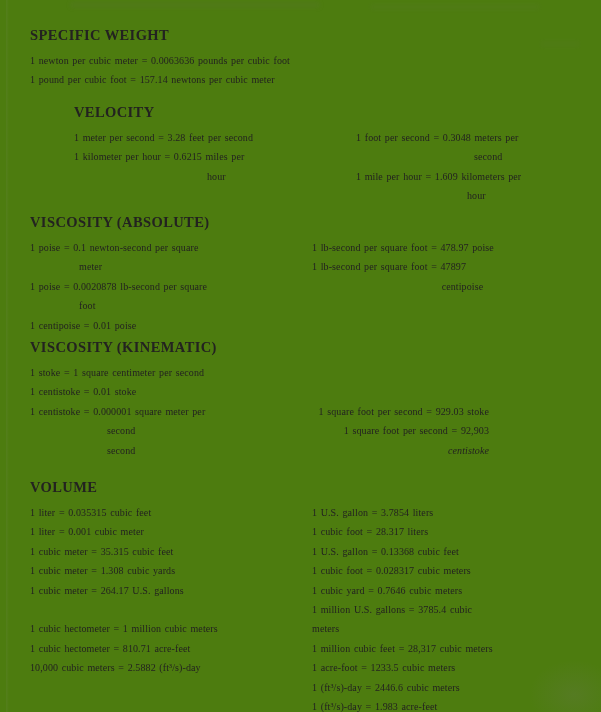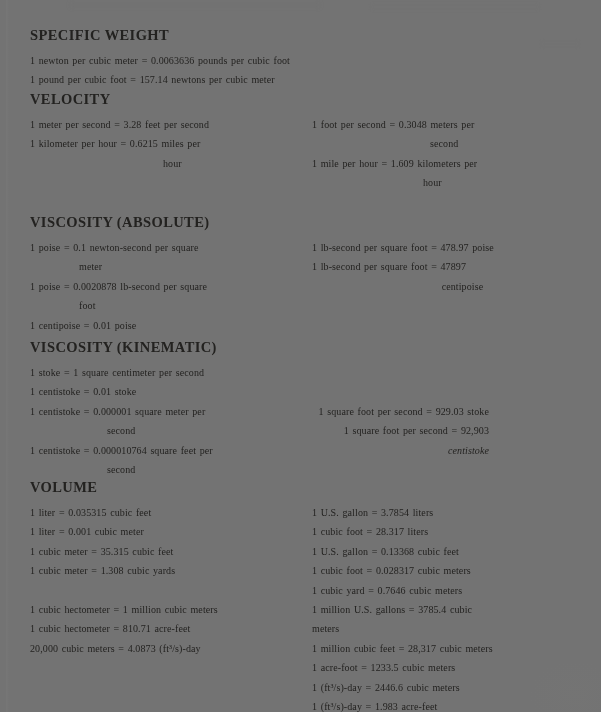--- a/index.html
+++ b/index.html
@@ -1,20 +1,20 @@
 <!DOCTYPE html>
 <html><head>
 <meta charset="utf-8">
 <style>
   html, body { margin: 0; padding: 0; background: #ffffff; }
   .page {
     position: relative;
     width: 601px;
     height: 712px;
-    background: #737373;
+    background: #4d7c0f;
     overflow: hidden;
     font-family: "Liberation Serif", "DejaVu Serif", serif;
     color: #232220;
   }
   
   .edge-left {
     position: absolute; left: 6px; top: 0; width: 3px; height: 100%;
     background: linear-gradient(to right, rgba(150,150,148,0.10), rgba(150,150,148,0.0));
   }
   .corner-shadow {
@@ -27,21 +27,21 @@
   }
   .ghost.g1 { left: 70px;  top: 2px;  width: 250px; height: 6px; }
   .ghost.g2 { left: 370px; top: 4px;  width: 170px; height: 6px; opacity: .7; }
   .ghost.g3 { left: 540px; top: 40px; width: 40px;  height: 8px; opacity: .5; }
 
   .content {
     position: absolute; left: 30px; top: 0; right: 0; bottom: 0;
   }
   .section { position: absolute; left: 0; right: 0; }
   .section:nth-of-type(1) { top: 26px; }
-  .section:nth-of-type(2) { top: 90px; }
+  .section:nth-of-type(2) { top: 103px; margin-left: 44px; }
   .section:nth-of-type(3) { top: 213px; }
   .section:nth-of-type(4) { top: 338px; }
   .section:nth-of-type(5) { top: 478px; }
 
   .heading {
     margin: 0;
     font-size: 14.5px;
     font-weight: bold;
     letter-spacing: 0.4px;
     line-height: 19px;
@@ -113,42 +113,42 @@
         </div>
       </section>
       <section class="section">
         <h2 class="heading">VISCOSITY (KINEMATIC)</h2>
         <div class="cols">
           <div class="col col-left">
             <div class="line">1 stoke = 1 square centimeter per second</div>
             <div class="line">1 centistoke = 0.01 stoke</div>
             <div class="line">1 centistoke = 0.000001 square meter per</div>
             <div class="line" style="padding-left: 77px;">second</div>
-            <div class="line">1 centistoke = 0.000010764 square feet per</div>
             <div class="line" style="padding-left: 77px;">second</div>
           </div>
           <div class="col col-right" style="padding-top: 38.8px; text-align: right;">
             <div class="line">1 square foot per second = 929.03 stoke</div>
             <div class="line">1 square foot per second = 92,903</div>
             <div class="line" style="padding-left: 136px; font-style: italic;">centistoke</div>
           </div>
         </div>
       </section>
       <section class="section">
         <h2 class="heading">VOLUME</h2>
         <div class="cols">
           <div class="col col-left">
             <div class="line">1 liter = 0.035315 cubic feet</div>
             <div class="line">1 liter = 0.001 cubic meter</div>
             <div class="line">1 cubic meter = 35.315 cubic feet</div>
             <div class="line">1 cubic meter = 1.308 cubic yards</div>
+            <div class="line">1 cubic meter = 264.17 U.S. gallons</div>
             <div class="line"></div>
             <div class="line">1 cubic hectometer = 1 million cubic meters</div>
             <div class="line">1 cubic hectometer = 810.71 acre-feet</div>
-            <div class="line">20,000 cubic meters = 4.0873 (ft³/s)-day</div>
+            <div class="line">10,000 cubic meters = 2.5882 (ft³/s)-day</div>
           </div>
           <div class="col col-right">
             <div class="line">1 U.S. gallon = 3.7854 liters</div>
             <div class="line">1 cubic foot = 28.317 liters</div>
             <div class="line">1 U.S. gallon = 0.13368 cubic feet</div>
             <div class="line">1 cubic foot = 0.028317 cubic meters</div>
             <div class="line">1 cubic yard = 0.7646 cubic meters</div>
             <div class="line">1 million U.S. gallons = 3785.4 cubic</div>
             <div class="line">meters</div>
             <div class="line">1 million cubic feet = 28,317 cubic meters</div>

